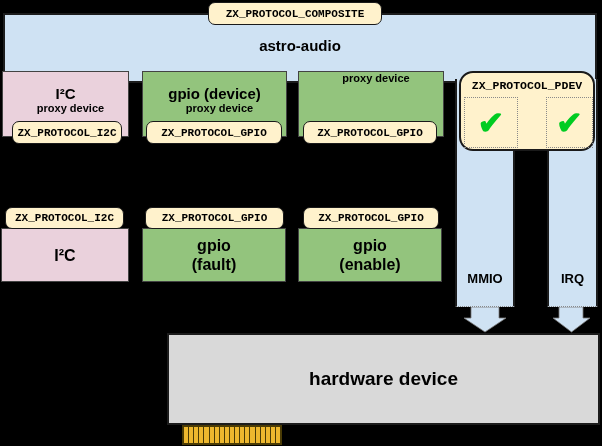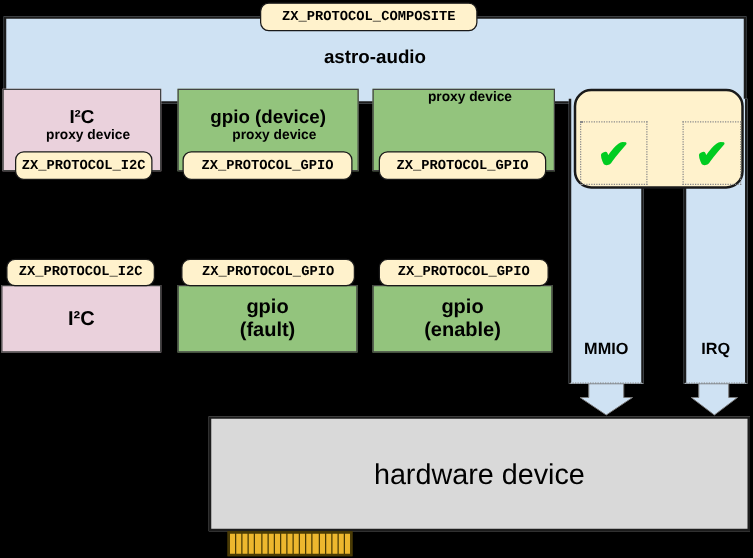--- a/index.html
+++ b/index.html
@@ -79,21 +79,21 @@
   .drv-i2c{left:1px;width:126px;background:var(--pink);}
   .drv-fault{left:142px;width:142px;background:var(--green);}
   .drv-enable{left:298px;width:142px;background:var(--green);}
   .drv-line{font-weight:bold;font-size:16px;line-height:19px;}
   
   .hardware{
     position:absolute;left:167px;top:333px;width:429px;height:88px;
     background:var(--gray);border:2px solid var(--border-dark);
     display:flex;align-items:center;justify-content:center;z-index:1;
   }
-  .hw-label{font-weight:normal;font-size:23px;}
+  .hw-label{font-weight:bold;font-size:19px;}
   .connector{
     position:absolute;left:182px;top:425px;width:96px;height:16px;
     background:var(--gold-dark);border:2px solid var(--gold-dark);
     display:flex;gap:1px;z-index:1;
   }
   .pin{flex:1;background:var(--gold);}
 </style>
 </head>
 <body>
 
@@ -152,20 +152,21 @@
     <div class="proxy-sub">proxy device</div>
   </div>
   <div class="proxy proxy-enable">
     <div class="proxy-sub">proxy device</div>
   </div>
   <div class="badge badge-proxy-i2c">ZX_PROTOCOL_I2C</div>
   <div class="badge badge-proxy-fault">ZX_PROTOCOL_GPIO</div>
   <div class="badge badge-proxy-enable">ZX_PROTOCOL_GPIO</div>
 
   <div class="pdev">
+    <div class="pdev-title">ZX_PROTOCOL_PDEV</div>
     <div class="pdev-slot pdev-slot-left">
       <span class="check">✔</span>
     </div>
     <div class="pdev-slot pdev-slot-right">
       <span class="check">✔</span>
     </div>
   </div>
 
   <div class="badge badge-drv-i2c">ZX_PROTOCOL_I2C</div>
   <div class="badge badge-drv-fault">ZX_PROTOCOL_GPIO</div>

